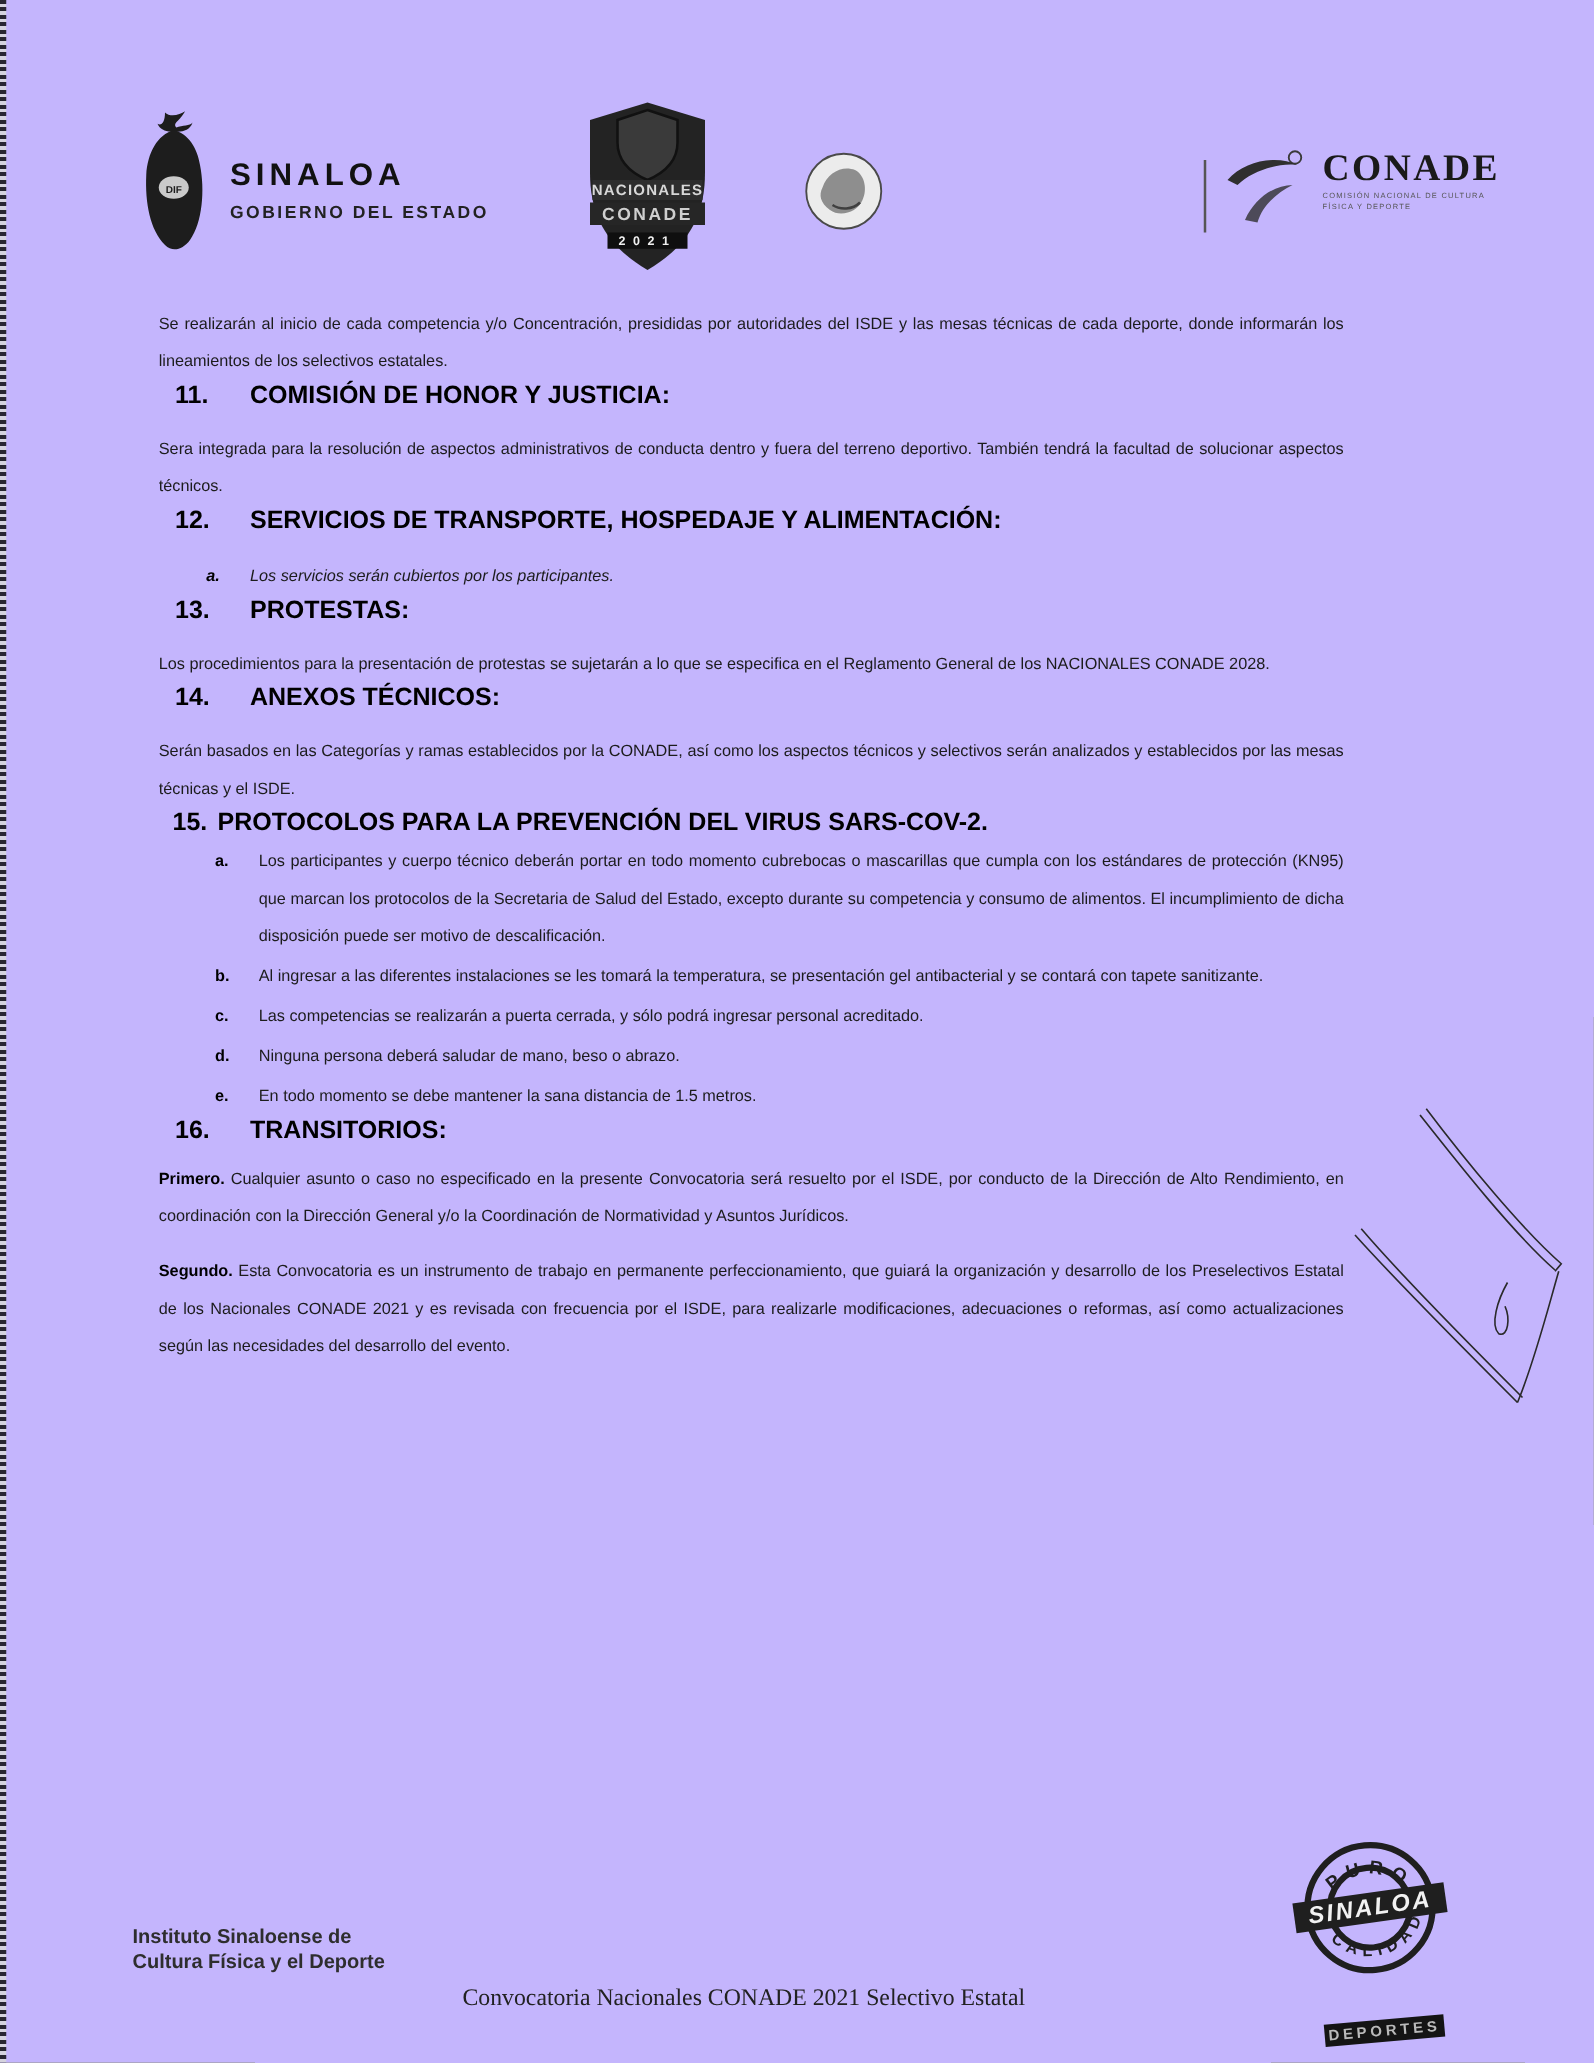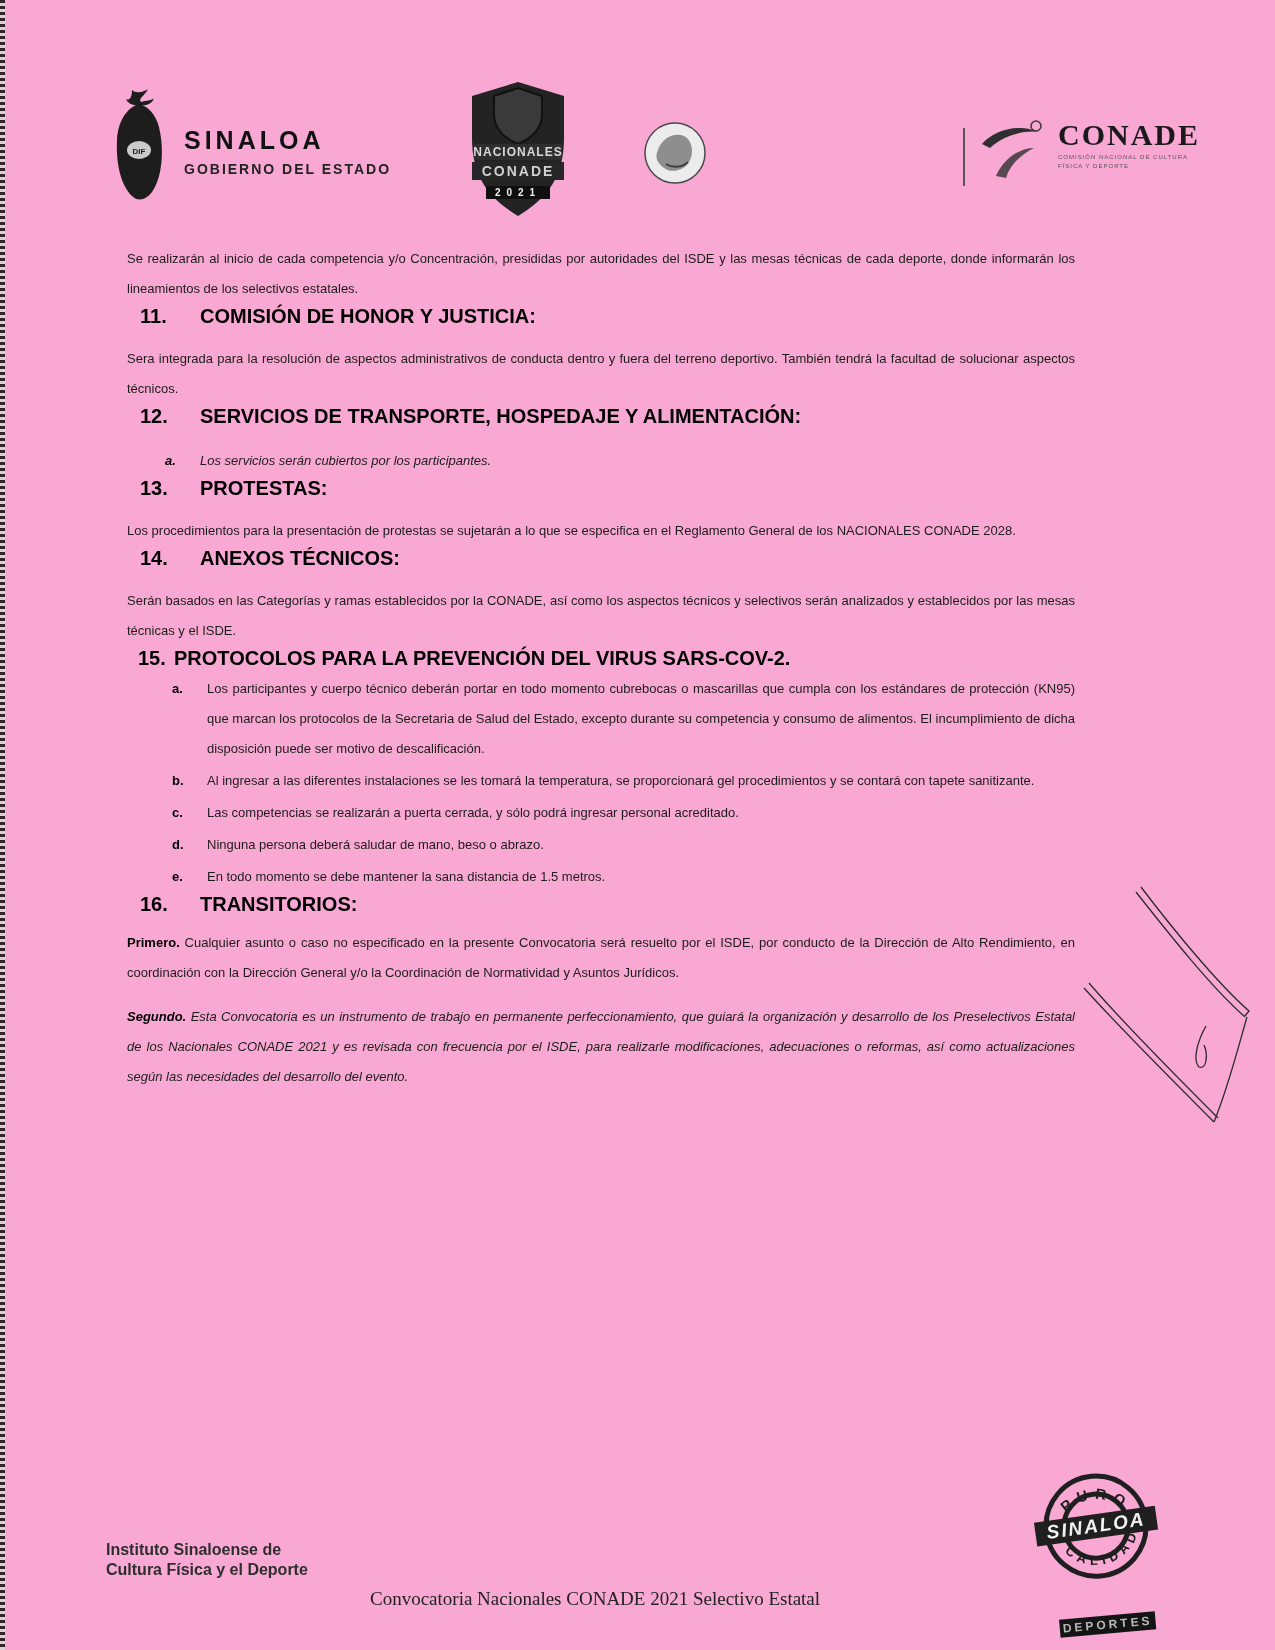--- a/index.html
+++ b/index.html
@@ -1,20 +1,20 @@
 <!DOCTYPE html>
 <html lang="es"><head>
 <meta charset="utf-8">
 <style>
   html,body{margin:0;padding:0;background:#9a9a9a;}
   .page{
     position:relative;
     width:1275px;height:1650px;
     margin:0 auto;
-    background:#f9a8d4;
+    background:#c4b5fd;
     overflow:hidden;
     font-family:"Liberation Sans", sans-serif;
     color:#1c1c1c;
   }
   
   .edge-strip{
     position:absolute;left:0;top:0;bottom:0;width:5px;
     background:repeating-linear-gradient(180deg,#0d0d0d 0 3px,#d8d8d8 3px 6px);
     opacity:.85;
   }
@@ -142,33 +142,33 @@
     <h2 class="sec mt-sec-lg">
       <span class="num">14.</span><span>ANEXOS TÉCNICOS:</span>
     </h2>
     <p class="mt-body">Serán basados en las Categorías y ramas establecidos por la CONADE, así como los aspectos técnicos y selectivos serán analizados y establecidos por las mesas técnicas y el ISDE.</p>
 
     <h2 class="sec tight mt-sec-md">
       <span class="num">15.</span><span>PROTOCOLOS PARA LA PREVENCIÓN DEL VIRUS SARS-COV-2.</span>
     </h2>
     <div class="list15">
       <p><span class="lbl">a.</span><span>Los participantes y cuerpo técnico deberán portar en todo momento cubrebocas o mascarillas que cumpla con los estándares de protección (KN95) que marcan los protocolos de la Secretaria de Salud del Estado, excepto durante su competencia y consumo de alimentos. El incumplimiento de dicha disposición puede ser motivo de descalificación.</span></p>
-      <p><span class="lbl">b.</span><span>Al ingresar a las diferentes instalaciones se les tomará la temperatura, se proporcionará gel procedimientos y se contará con tapete sanitizante.</span></p>
+      <p><span class="lbl">b.</span><span>Al ingresar a las diferentes instalaciones se les tomará la temperatura, se presentación gel antibacterial y se contará con tapete sanitizante.</span></p>
       <p><span class="lbl">c.</span><span>Las competencias se realizarán a puerta cerrada, y sólo podrá ingresar personal acreditado.</span></p>
       <p><span class="lbl">d.</span><span>Ninguna persona deberá saludar de mano, beso o abrazo.</span></p>
       <p><span class="lbl">e.</span><span>En todo momento se debe mantener la sana distancia de 1.5 metros.</span></p>
     </div>
 
     <h2 class="sec mt-sec">
       <span class="num">16.</span><span>TRANSITORIOS:</span>
     </h2>
     <p class="mt-body" style="margin-top:12px !important;">
       <span class="lead">Primero.</span><span> Cualquier asunto o caso no especificado en la presente Convocatoria será resuelto por el ISDE, por conducto de la Dirección de Alto Rendimiento, en coordinación con la Dirección General y/o la Coordinación de Normatividad y Asuntos Jurídicos.</span>
     </p>
-    <p style="margin-top:14px;font-style:italic;">
+    <p style="margin-top:14px;">
       <span class="lead">Segundo.</span><span> Esta Convocatoria es un instrumento de trabajo en permanente perfeccionamiento, que guiará la organización y desarrollo de los Preselectivos Estatal de los Nacionales CONADE 2021 y es revisada con frecuencia por el ISDE, para realizarle modificaciones, adecuaciones o reformas, así como actualizaciones según las necesidades del desarrollo del evento.</span>
     </p>
   </div>
 
   <div class="signature">
     <svg width="212" height="260" viewBox="0 0 212 260">
       <g fill="none" stroke="#2a2a2a" stroke-width="1.3">
         <path d="M78 14 C108 52 152 108 186 138"></path>
         <path d="M83 9 C114 50 160 106 191 133 L186 139"></path>
         <path d="M26 110 C62 150 122 210 156 244"></path>

